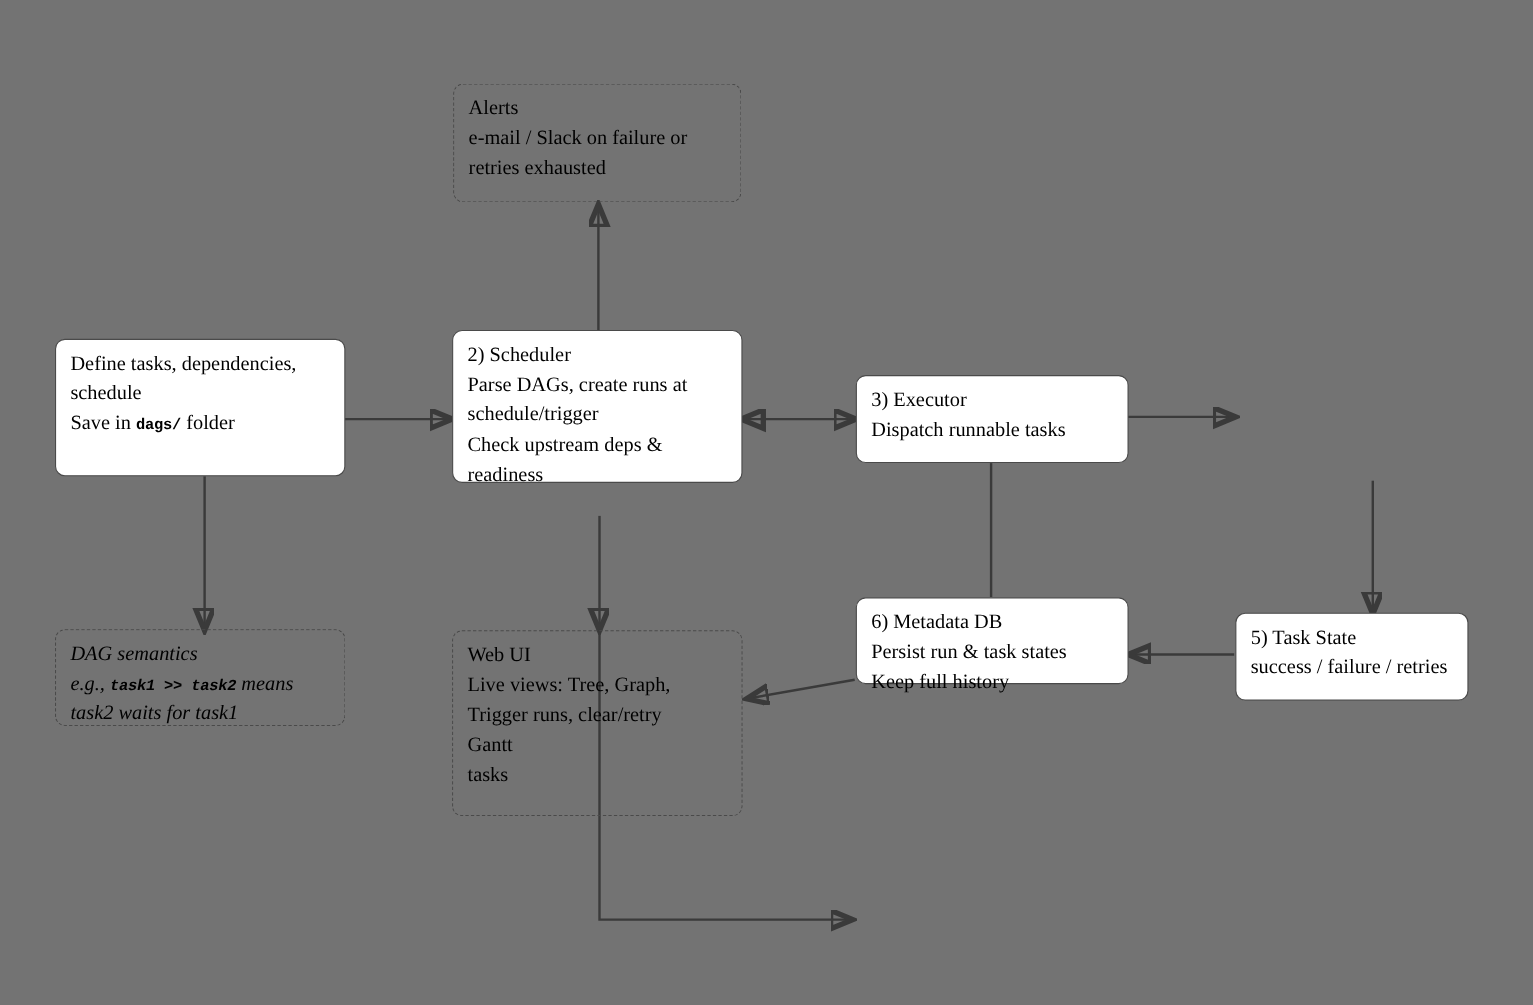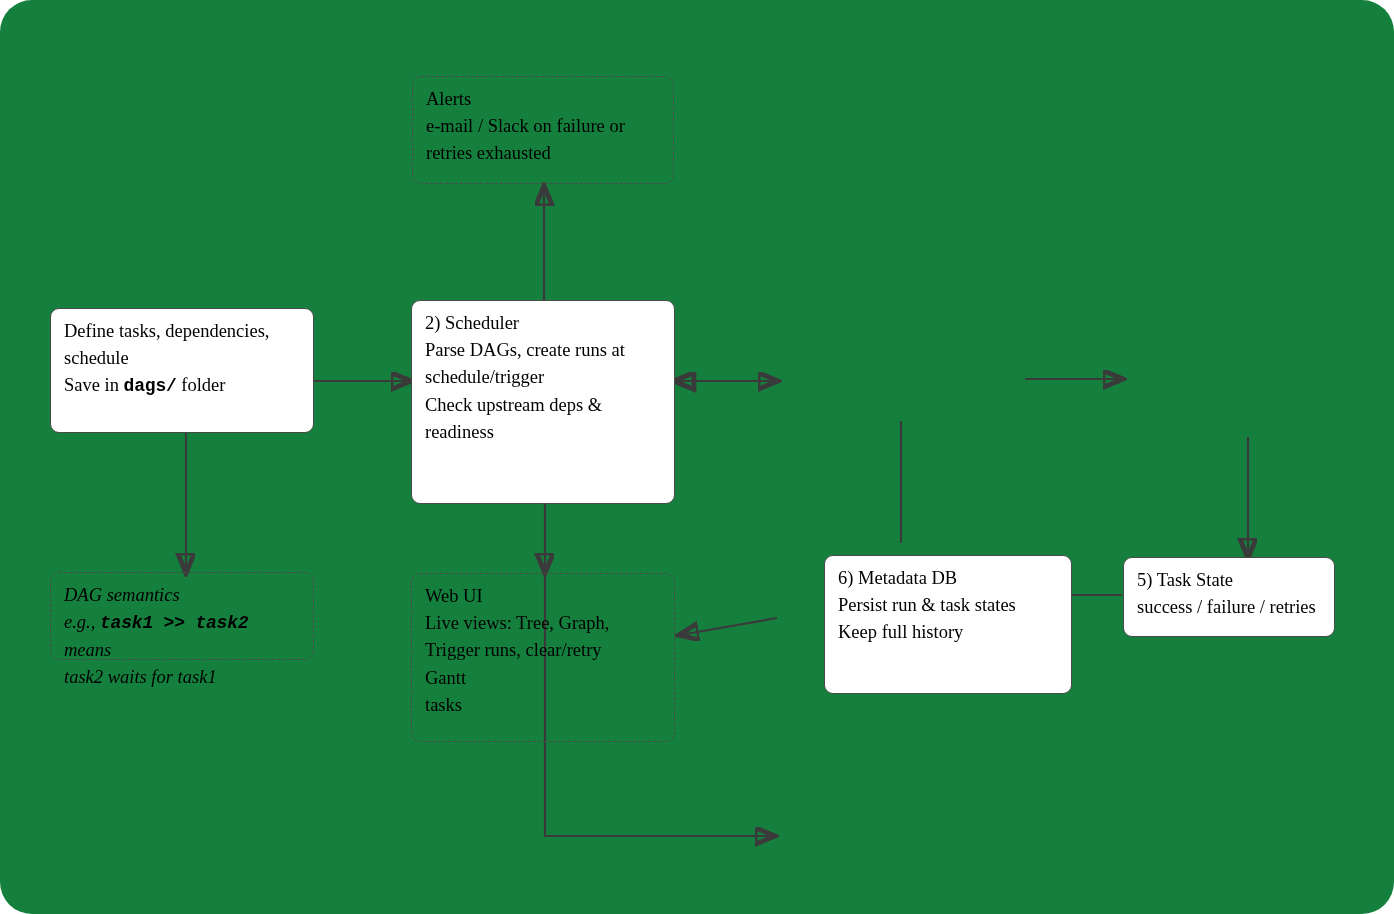--- a/index.html
+++ b/index.html
@@ -4,24 +4,23 @@
 <style>
   html, body {
     margin: 0;
     padding: 0;
     background: #ffffff;
   }
   #canvas {
     position: relative;
     width: 1394px;
     height: 914px;
-    background: #15803d;
+    background: #737373;
     overflow: hidden;
     font-family: "Liberation Serif", "DejaVu Serif", serif;
-    border-radius: 32px;
   }
   .node {
     position: absolute;
     box-sizing: border-box;
     background: #ffffff;
     border-radius: 9px;
     padding: 9px 13px 10px 13px;
     color: #000000;
     font-size: 18.5px;
     line-height: 1.47;
@@ -32,21 +31,21 @@
   }
   .node.dashed {
     border: 1.5px dashed #4a4a4a;
     background: transparent;
   }
   .node .line {
     white-space: normal;
   }
   .mono {
     font-family: "Liberation Mono", "DejaVu Sans Mono", monospace;
-    font-size: 18px;
+    font-size: 14px;
     font-weight: 700;
     letter-spacing: -0.2px;
   }
   svg#wires {
     position: absolute;
     left: 0;
     top: 0;
     width: 1394px;
     height: 914px;
     z-index: 1;
@@ -101,36 +100,40 @@
     <div class="line">e-mail / Slack on failure or</div>
     <div class="line">retries exhausted</div>
   </div>
 
   <div class="node solid" style="left:50px; top:308px; width:264px; height:125px;">
     <div class="line">Define tasks, dependencies,</div>
     <div class="line">schedule</div>
     <div class="line"><span>Save in </span><span class="mono">dags/</span><span> folder</span></div>
   </div>
 
-  <div class="node solid" style="left:411px; top:300px; width:264px; height:204px;">
+  <div class="node solid" style="left:411px; top:300px; width:264px; height:139px;">
     <div class="line">2) Scheduler</div>
     <div class="line">Parse DAGs, create runs at</div>
     <div class="line">schedule/trigger</div>
     <div class="line">Check upstream deps &amp;</div>
     <div class="line">readiness</div>
   </div>
 
+  <div class="node solid" style="left:778px; top:341px; width:248px; height:80px;">
+    <div class="line">3) Executor</div>
+    <div class="line">Dispatch runnable tasks</div>
+  </div>
 
 
   <div class="node solid" style="left:1123px; top:557px; width:212px; height:80px;">
     <div class="line">5) Task State</div>
     <div class="line">success / failure / retries</div>
   </div>
 
-  <div class="node solid" style="left:824px; top:543px; width:248px; height:139px;margin-top:12px;">
+  <div class="node solid" style="left:778px; top:543px; width:248px; height:79px;">
     <div class="line">6) Metadata DB</div>
     <div class="line">Persist run &amp; task states</div>
     <div class="line">Keep full history</div>
   </div>
 
   <div class="node dashed" style="left:50px; top:572px; width:264px; height:88px;font-style:italic;">
     <div class="line">DAG semantics</div>
     <div class="line"><span>e.g., </span><span class="mono">task1 &gt;&gt; task2</span><span> means</span></div>
     <div class="line">task2 waits for task1</div>
   </div>

